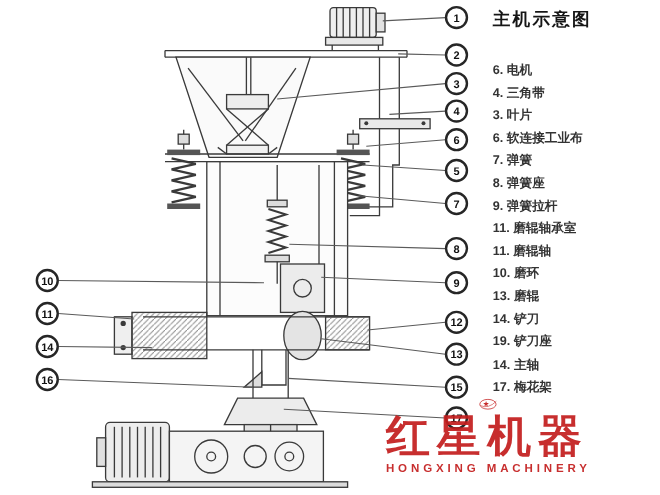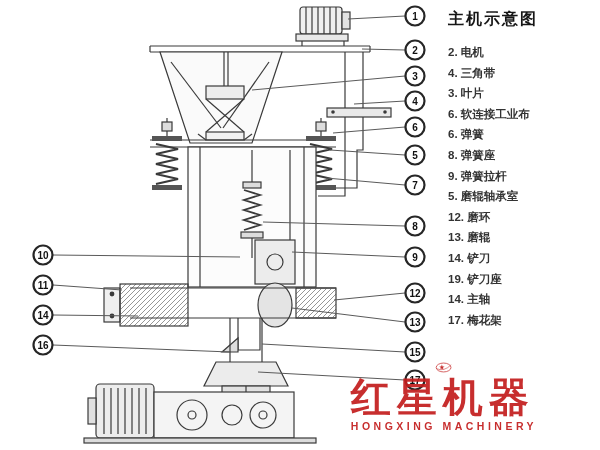--- a/index.html
+++ b/index.html
@@ -2,21 +2,21 @@
 <html><head>
 <meta charset="utf-8">
 <style>
   html,body{margin:0;padding:0;background:#fff;}
   .page{
     position:relative;width:600px;height:450px;background:#ffffff;
     font-family:"Liberation Sans","DejaVu Sans",sans-serif;overflow:hidden;
   }
   .diagram-svg{position:absolute;left:0;top:0;}
   .legend{position:absolute;left:448px;top:8px;width:150px;}
-  .legend-title{font-size:16px;font-weight:bold;color:#161616;letter-spacing:2px;line-height:22px;margin-bottom:12px;}
+  .legend-title{font-size:16px;font-weight:bold;color:#161616;letter-spacing:2px;line-height:22px;margin-bottom:24px;}
   .legend ul{list-style:none;margin:0;padding:0;}
   .legend li{font-size:11.5px;font-weight:bold;color:#333;line-height:20.6px;white-space:nowrap;}
   .watermark{
     position:absolute;left:288px;top:362px;width:312px;height:70px;
     display:flex;align-items:center;gap:4px;opacity:.92;pointer-events:none;flex-direction:column;
   }
   .wm-text{display:flex;flex-direction:column;}
   .wm-brand{font-size:40px;font-weight:bold;color:#c31d1d;letter-spacing:6px;line-height:1.0;}
   .wm-sub{font-size:10.5px;font-weight:bold;color:#c31d1d;letter-spacing:3.5px;margin-top:3px;}
 </style>
@@ -265,29 +265,30 @@
       <g>
           <circle cx="43" cy="345" r="9.5" fill="#fff" stroke="#262626" stroke-width="2.2"></circle>
           <text x="43" y="348.8" fill="#111">16</text>
         </g>
     </g>
   </svg>
 
   <div class="legend">
     <div class="legend-title">主机示意图</div>
     <ul>
-      <li>2. 电机</li>
+      <li>6. 电机</li>
       <li>4. 三角带</li>
       <li>3. 叶片</li>
       <li>6. 软连接工业布</li>
-      <li>6. 弹簧</li>
+      <li>7. 弹簧</li>
       <li>8. 弹簧座</li>
       <li>9. 弹簧拉杆</li>
-      <li>5. 磨辊轴承室</li>
-      <li>12. 磨环</li>
+      <li>11. 磨辊轴承室</li>
+      <li>11. 磨辊轴</li>
+      <li>10. 磨环</li>
       <li>13. 磨辊</li>
       <li>14. 铲刀</li>
       <li>19. 铲刀座</li>
       <li>14. 主轴</li>
       <li>17. 梅花架</li>
     </ul>
   </div>
 
   <div class="watermark">
     <svg width="80" height="52" viewBox="0 0 80 52">

